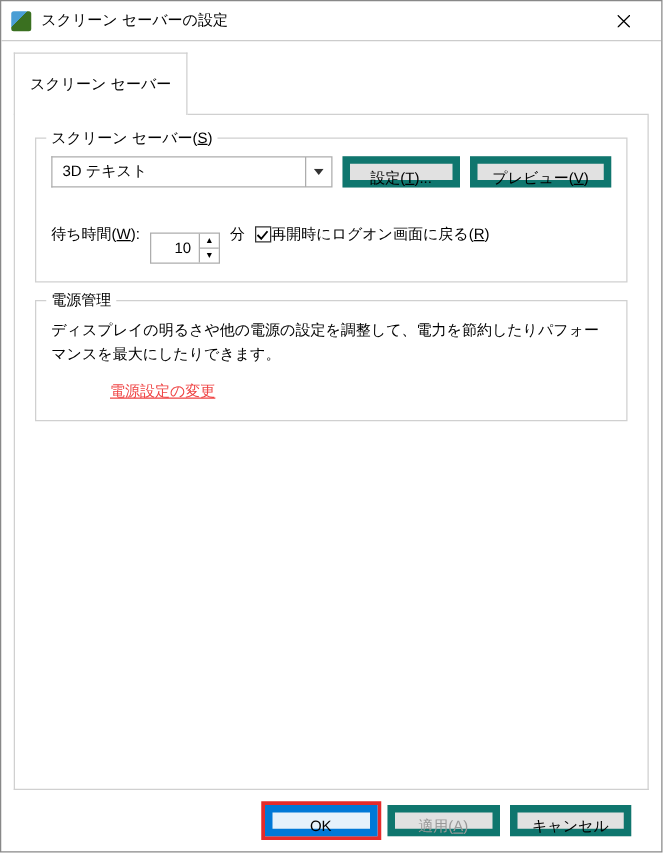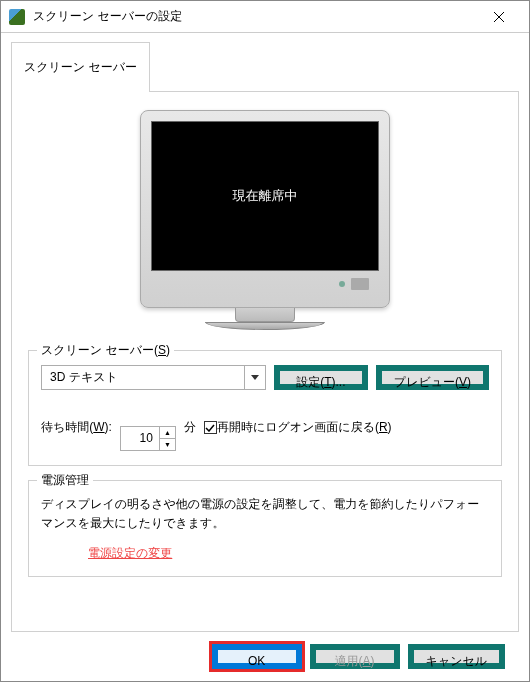--- a/index.html
+++ b/index.html
@@ -71,33 +71,20 @@
   </div>
 </div>
 
 <div class="content">
   <div class="tabs">
     <div class="tab">スクリーン セーバー</div>
   </div>
 
   <div class="tab-content">
 
-    <div class="monitor-preview">
-      <div class="monitor-outer">
-        <div class="monitor-frame">
-          <div class="monitor-screen">現在離席中</div>
-          <div class="monitor-bottom">
-            <div class="monitor-led"></div>
-            <div class="monitor-btn"></div>
-          </div>
-        </div>
-        <div class="monitor-stand"></div>
-        <div class="monitor-base"></div>
-      </div>
-    </div>
 
     <div class="fieldset">
       <div class="fieldset-caption">
         <span>スクリーン セーバー(</span><span class="underline">S</span><span>)</span>
       </div>
 
       <div class="ss-row">
         <div class="dropdown">
           <div class="dropdown-display">3D テキスト</div>
           <div class="dropdown-arrow">

